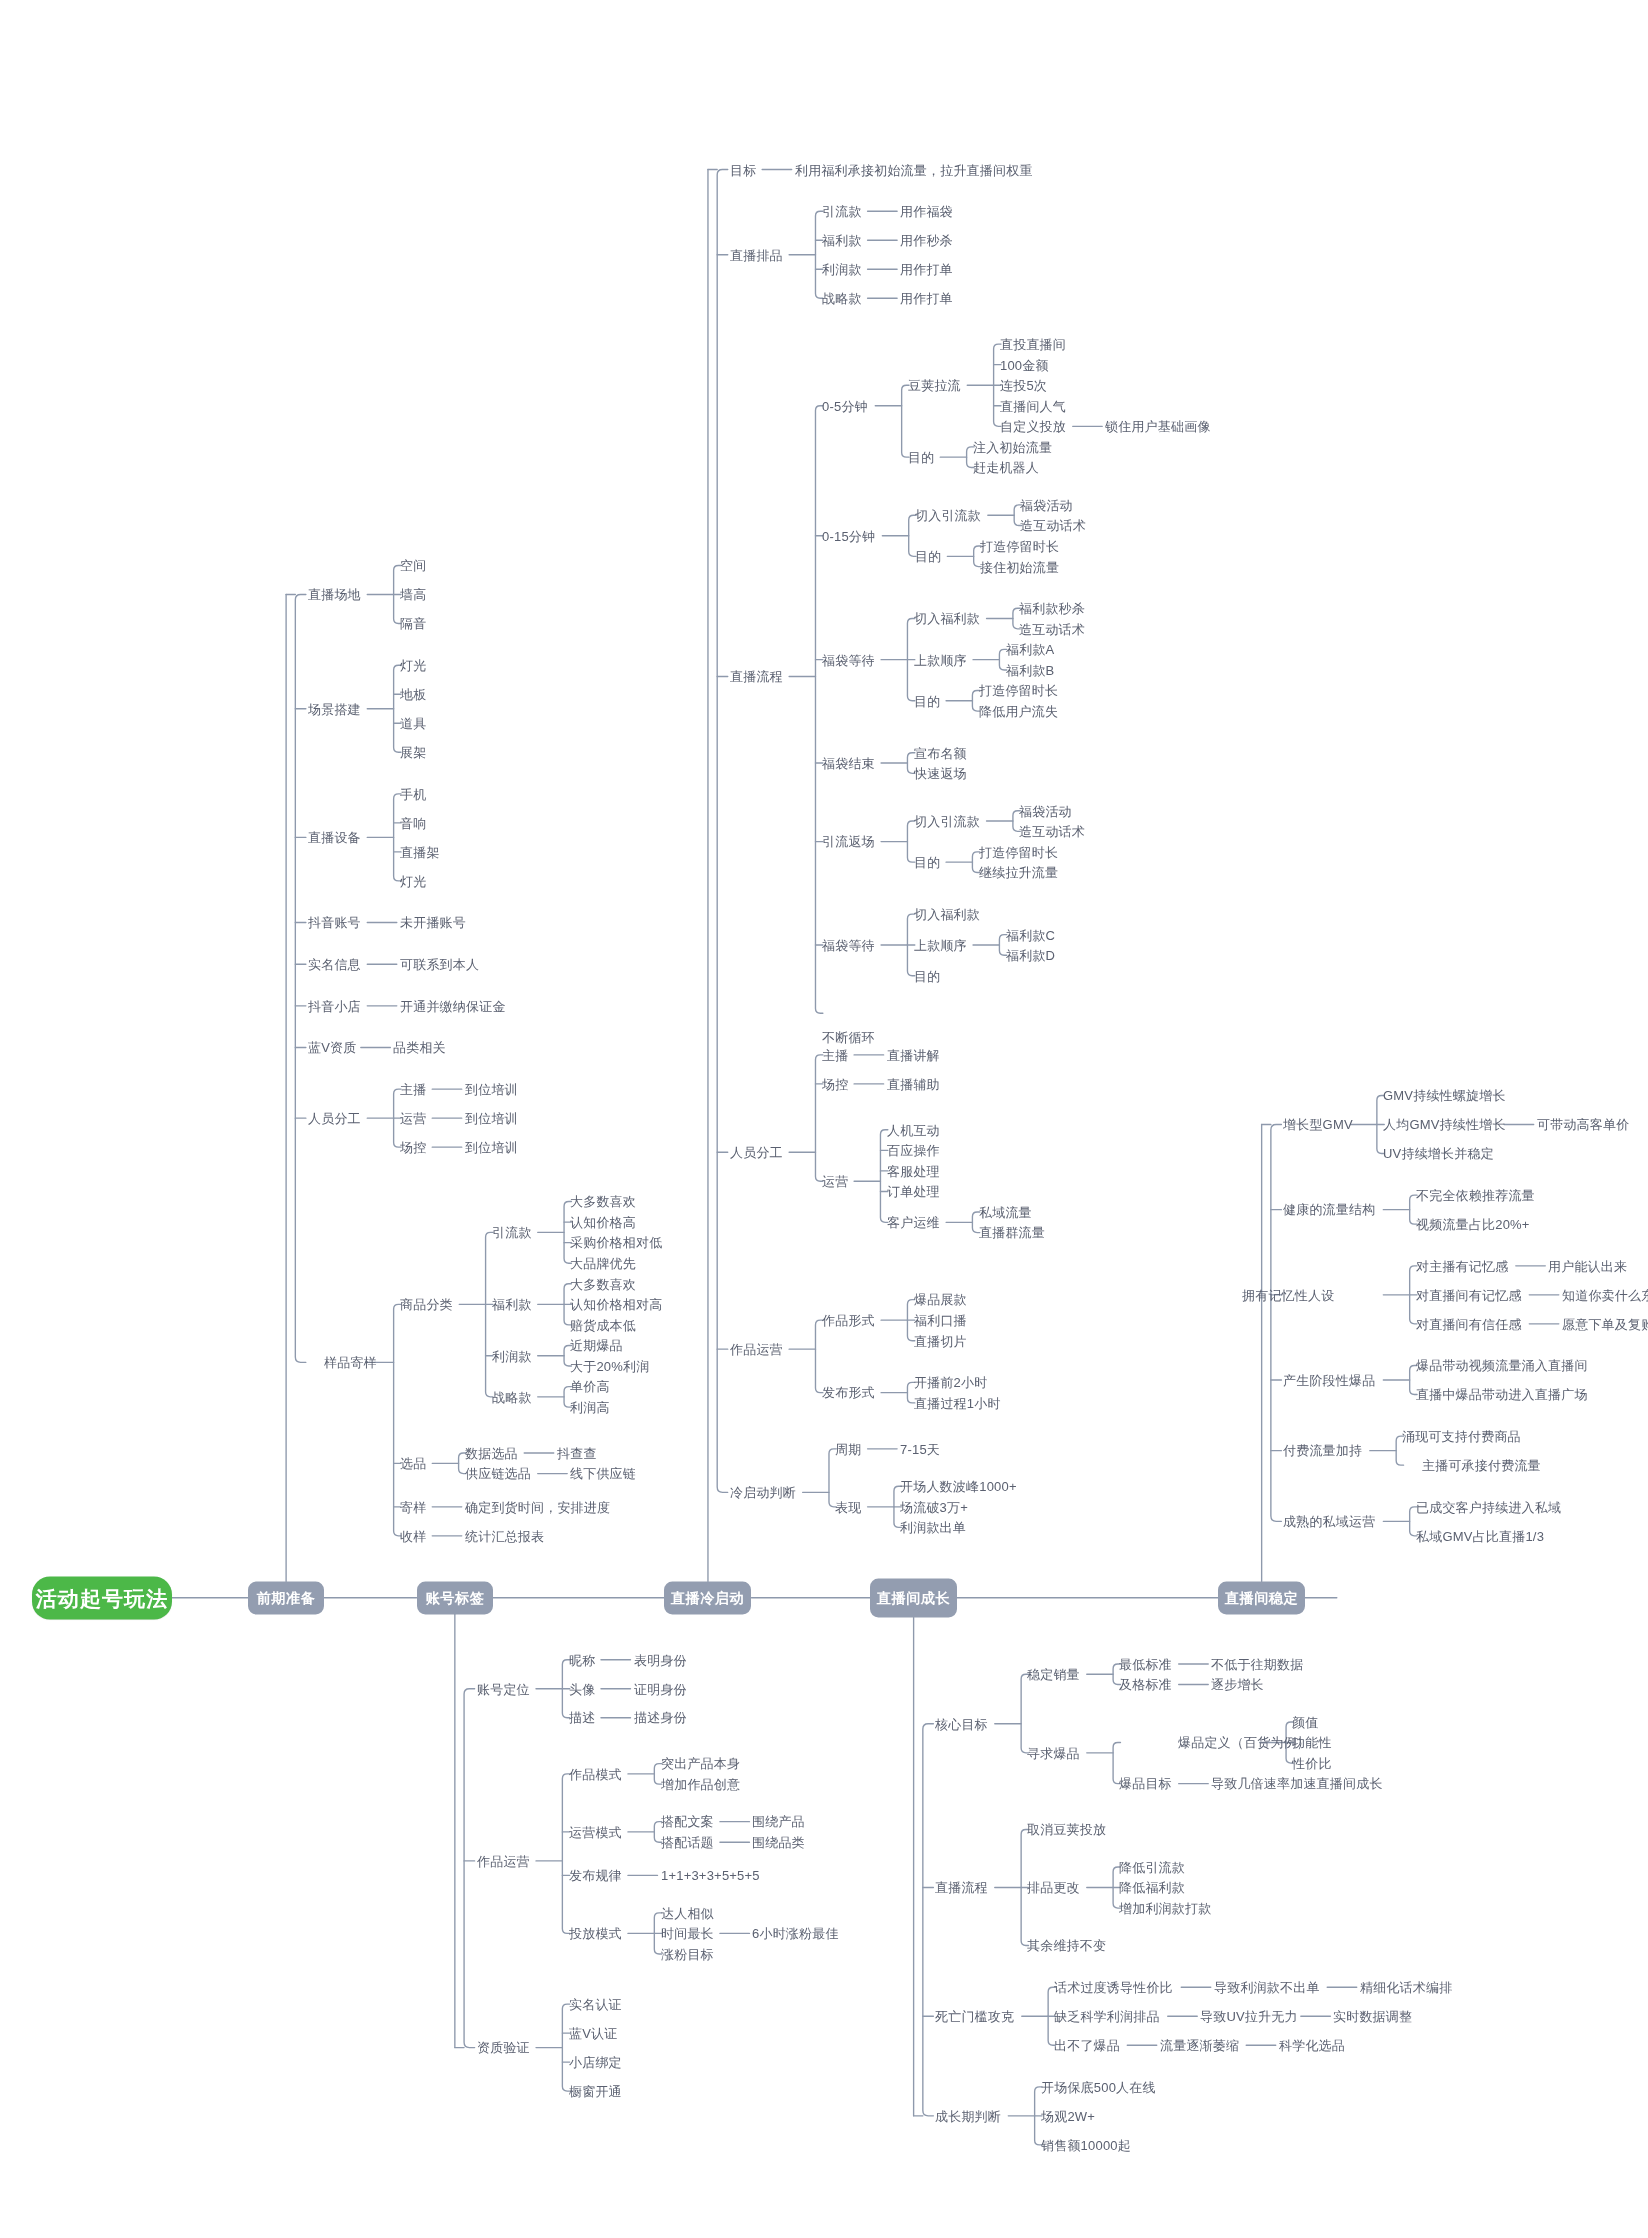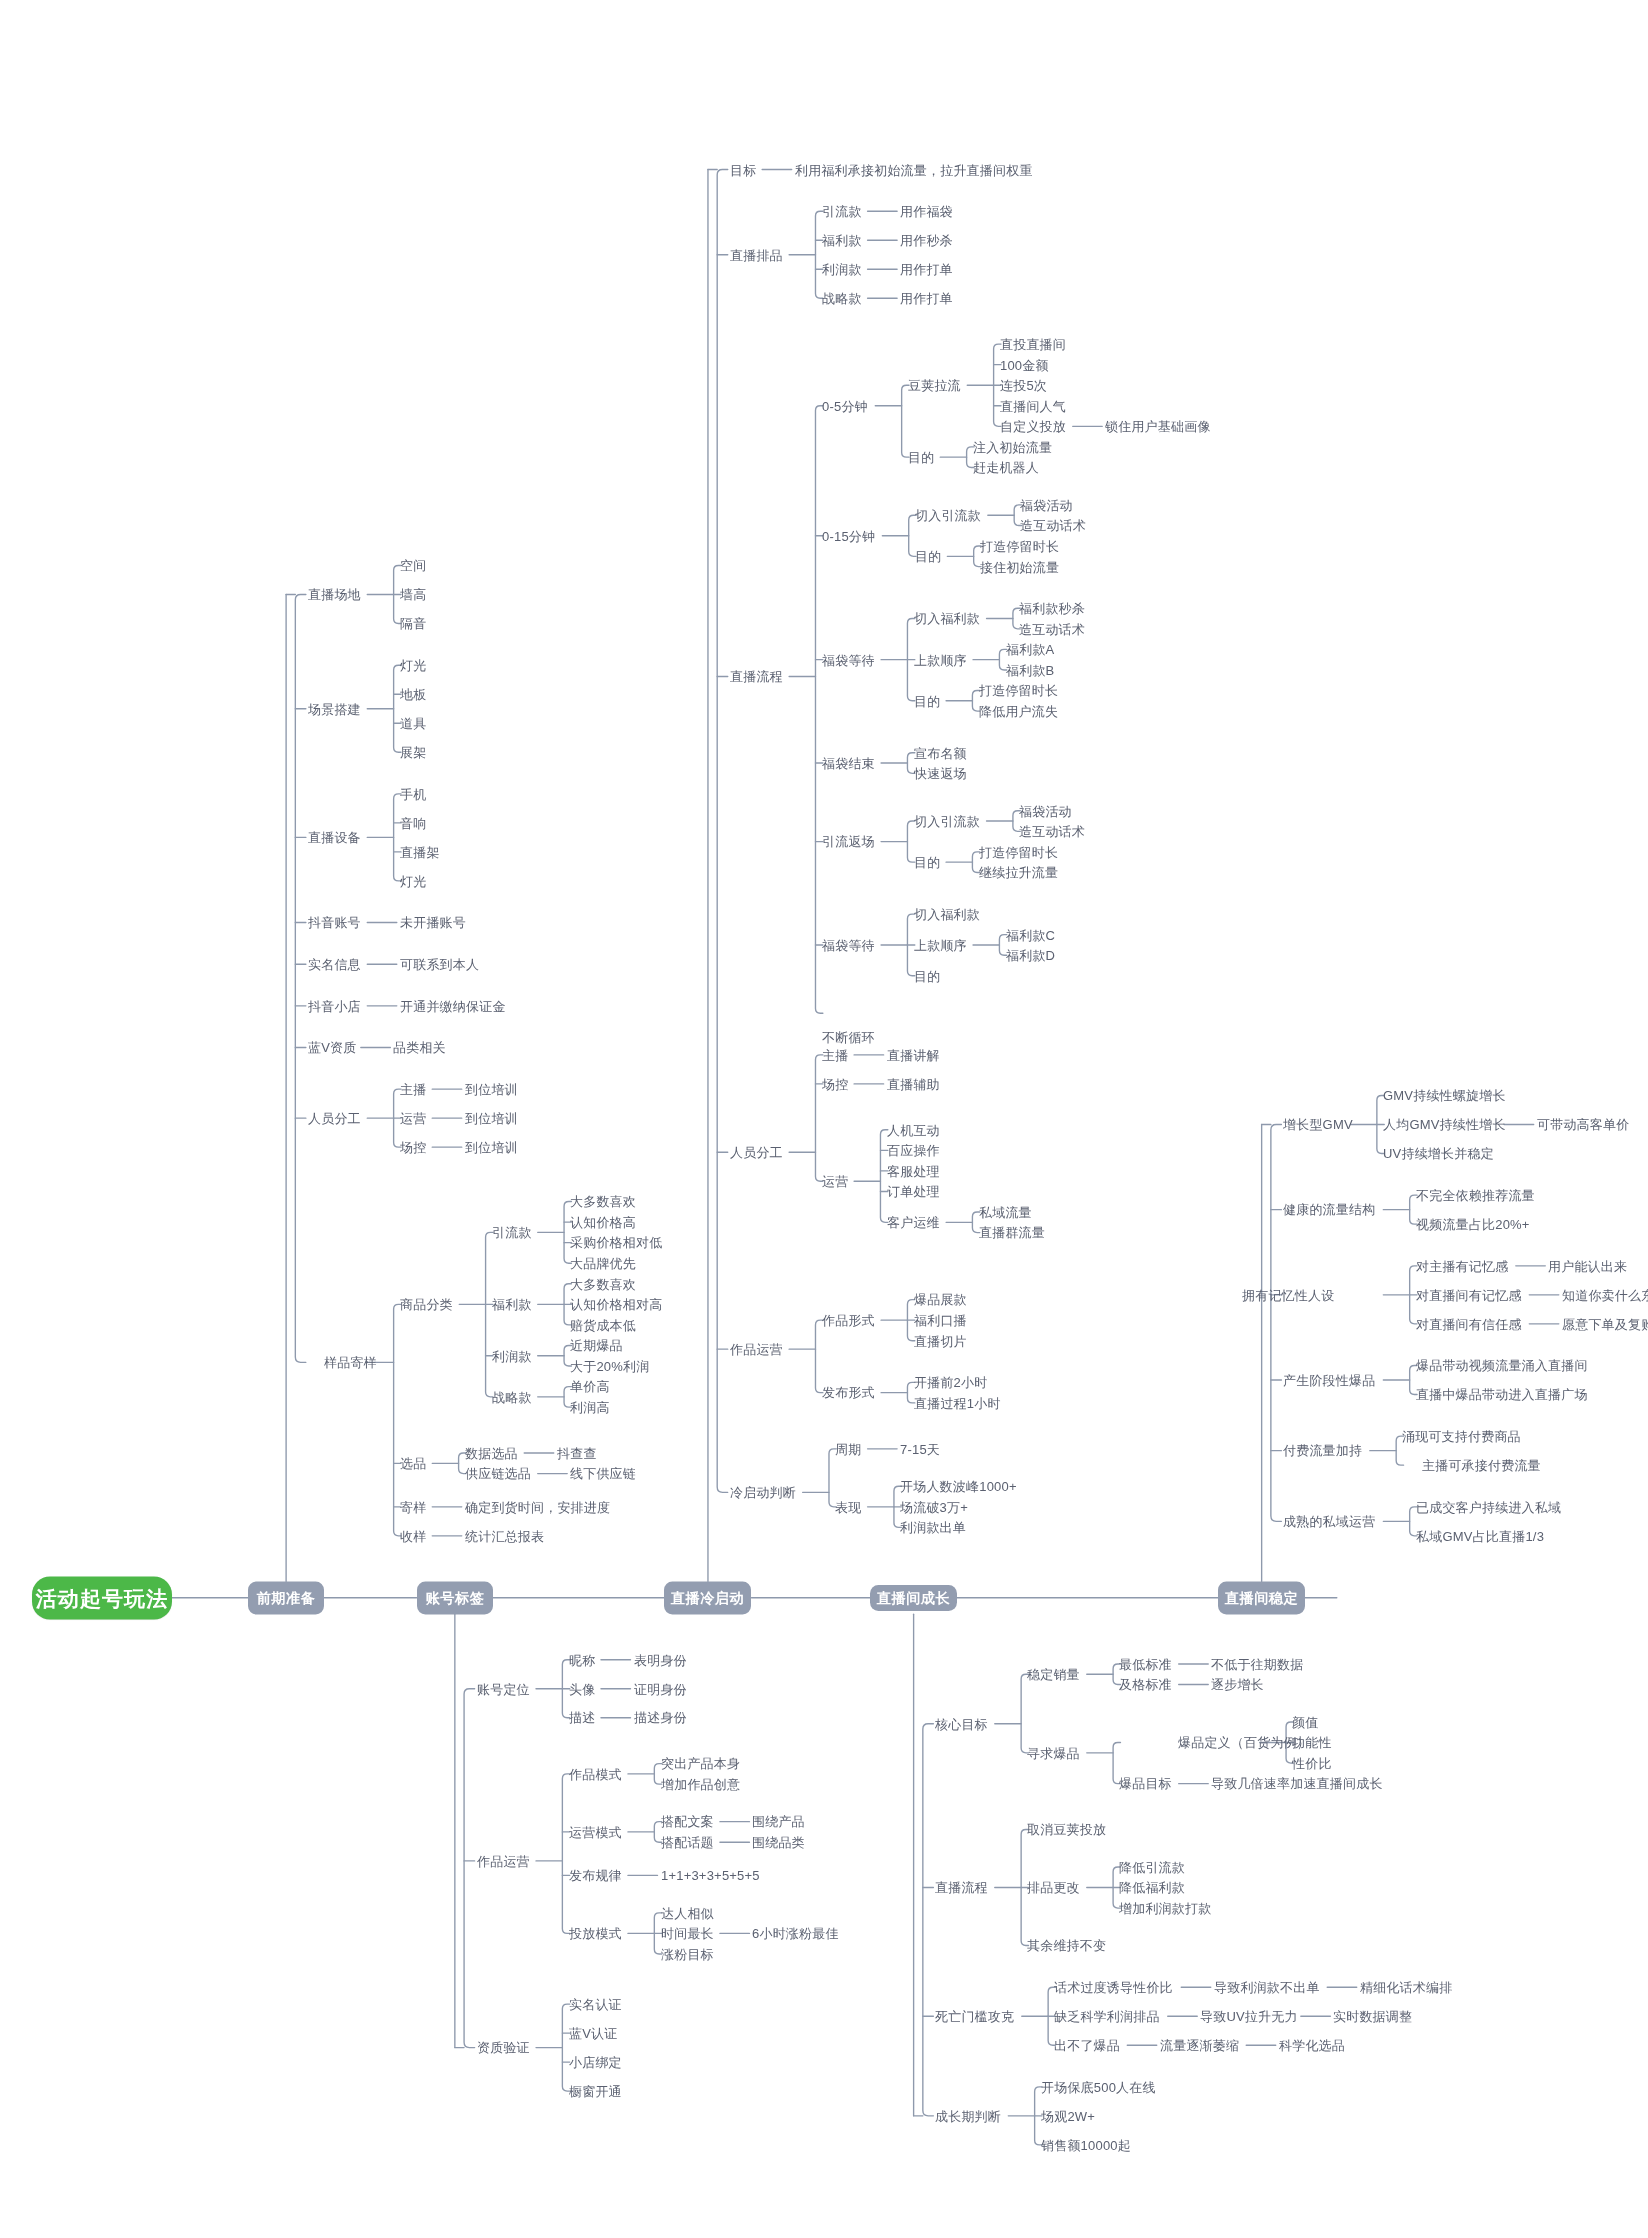--- a/index.html
+++ b/index.html
@@ -425,21 +425,21 @@
       <div class="node" style="left: 822px; top: 1392px;">发布形式</div>
       <div class="node" style="left: 914px; top: 1382px;">开播前2小时</div>
       <div class="node" style="left: 914px; top: 1403px;">直播过程1小时</div>
       <div class="node lvl1" style="left: 730px; top: 1492px;">冷启动判断</div>
       <div class="node" style="left: 835px; top: 1449px;">周期</div>
       <div class="node" style="left: 900px; top: 1449px;">7-15天</div>
       <div class="node" style="left: 835px; top: 1507px;">表现</div>
       <div class="node" style="left: 900px; top: 1486px;">开场人数波峰1000+</div>
       <div class="node" style="left: 900px; top: 1507px;">场流破3万+</div>
       <div class="node" style="left: 900px; top: 1527px;">利润款出单</div>
-      <div class="branch" style="left: 870px; top: 1598px; width: 87px; height: 26px;">直播间成长</div>
+      <div class="branch" style="left: 870px; top: 1598px; width: 87px; height: 39px;">直播间成长</div>
       <div class="node lvl1" style="left: 935px; top: 1724px;">核心目标</div>
       <div class="node" style="left: 1027px; top: 1674px;">稳定销量</div>
       <div class="node" style="left: 1119px; top: 1664px;">最低标准</div>
       <div class="node" style="left: 1211px; top: 1664px;">不低于往期数据</div>
       <div class="node" style="left: 1119px; top: 1684px;">及格标准</div>
       <div class="node" style="left: 1211px; top: 1684px;">逐步增长</div>
       <div class="node" style="left: 1027px; top: 1753px;">寻求爆品</div>
       <div class="node" style="left: 1178px; top: 1742px; text-align: center;">爆品定义（百货为例）</div>
       <div class="node" style="left: 1292px; top: 1722px;">颜值</div>
       <div class="node" style="left: 1292px; top: 1742px;">功能性</div>

